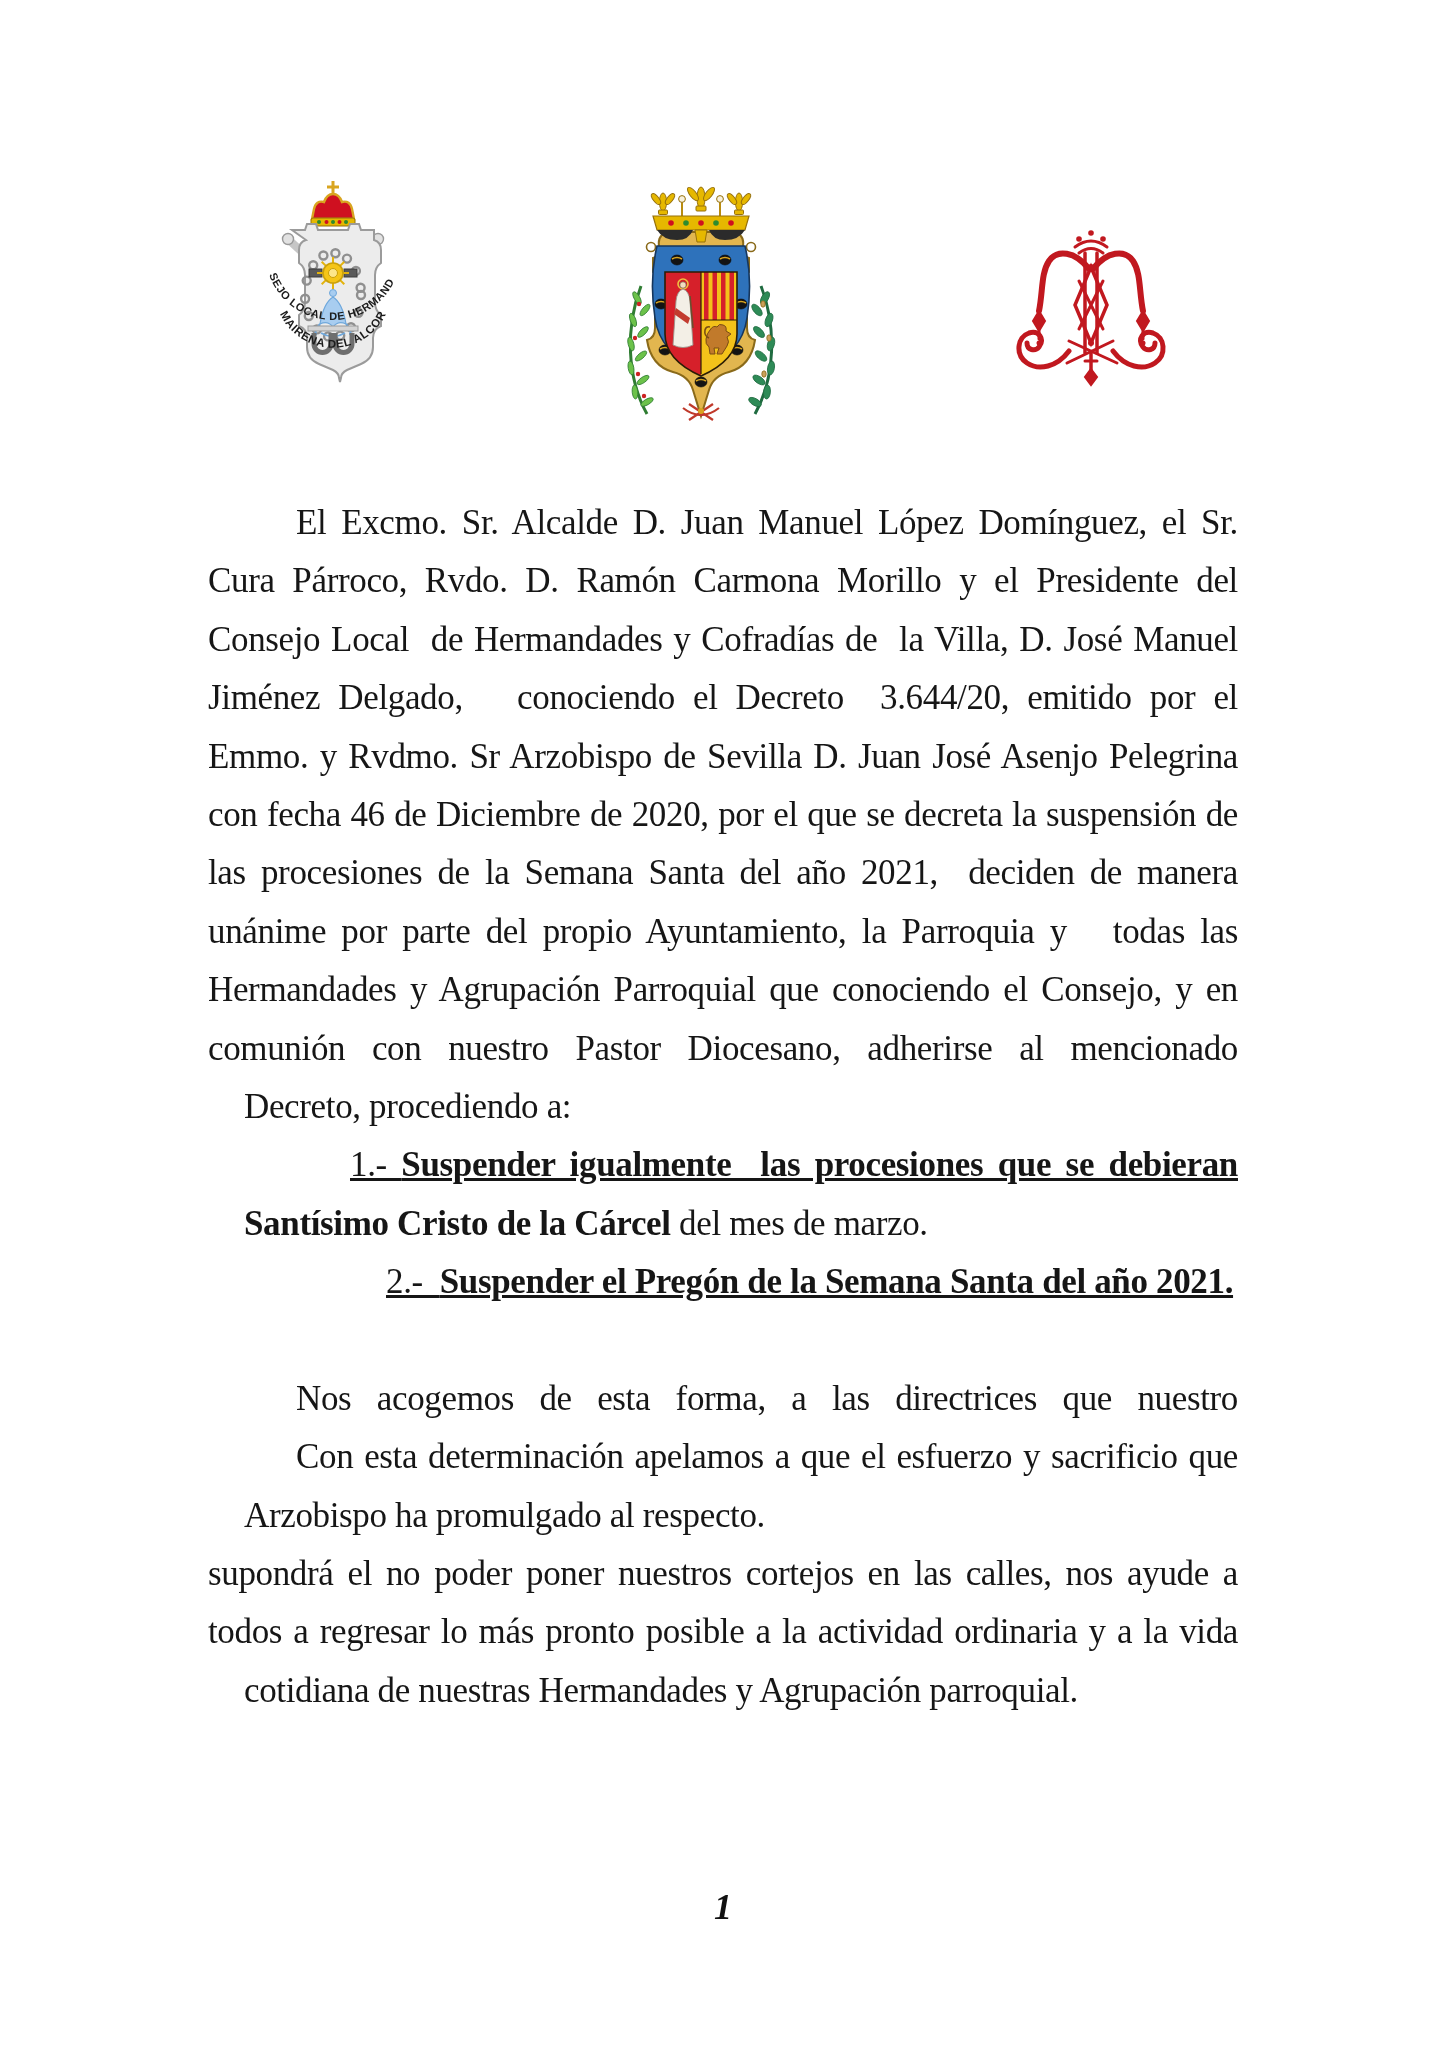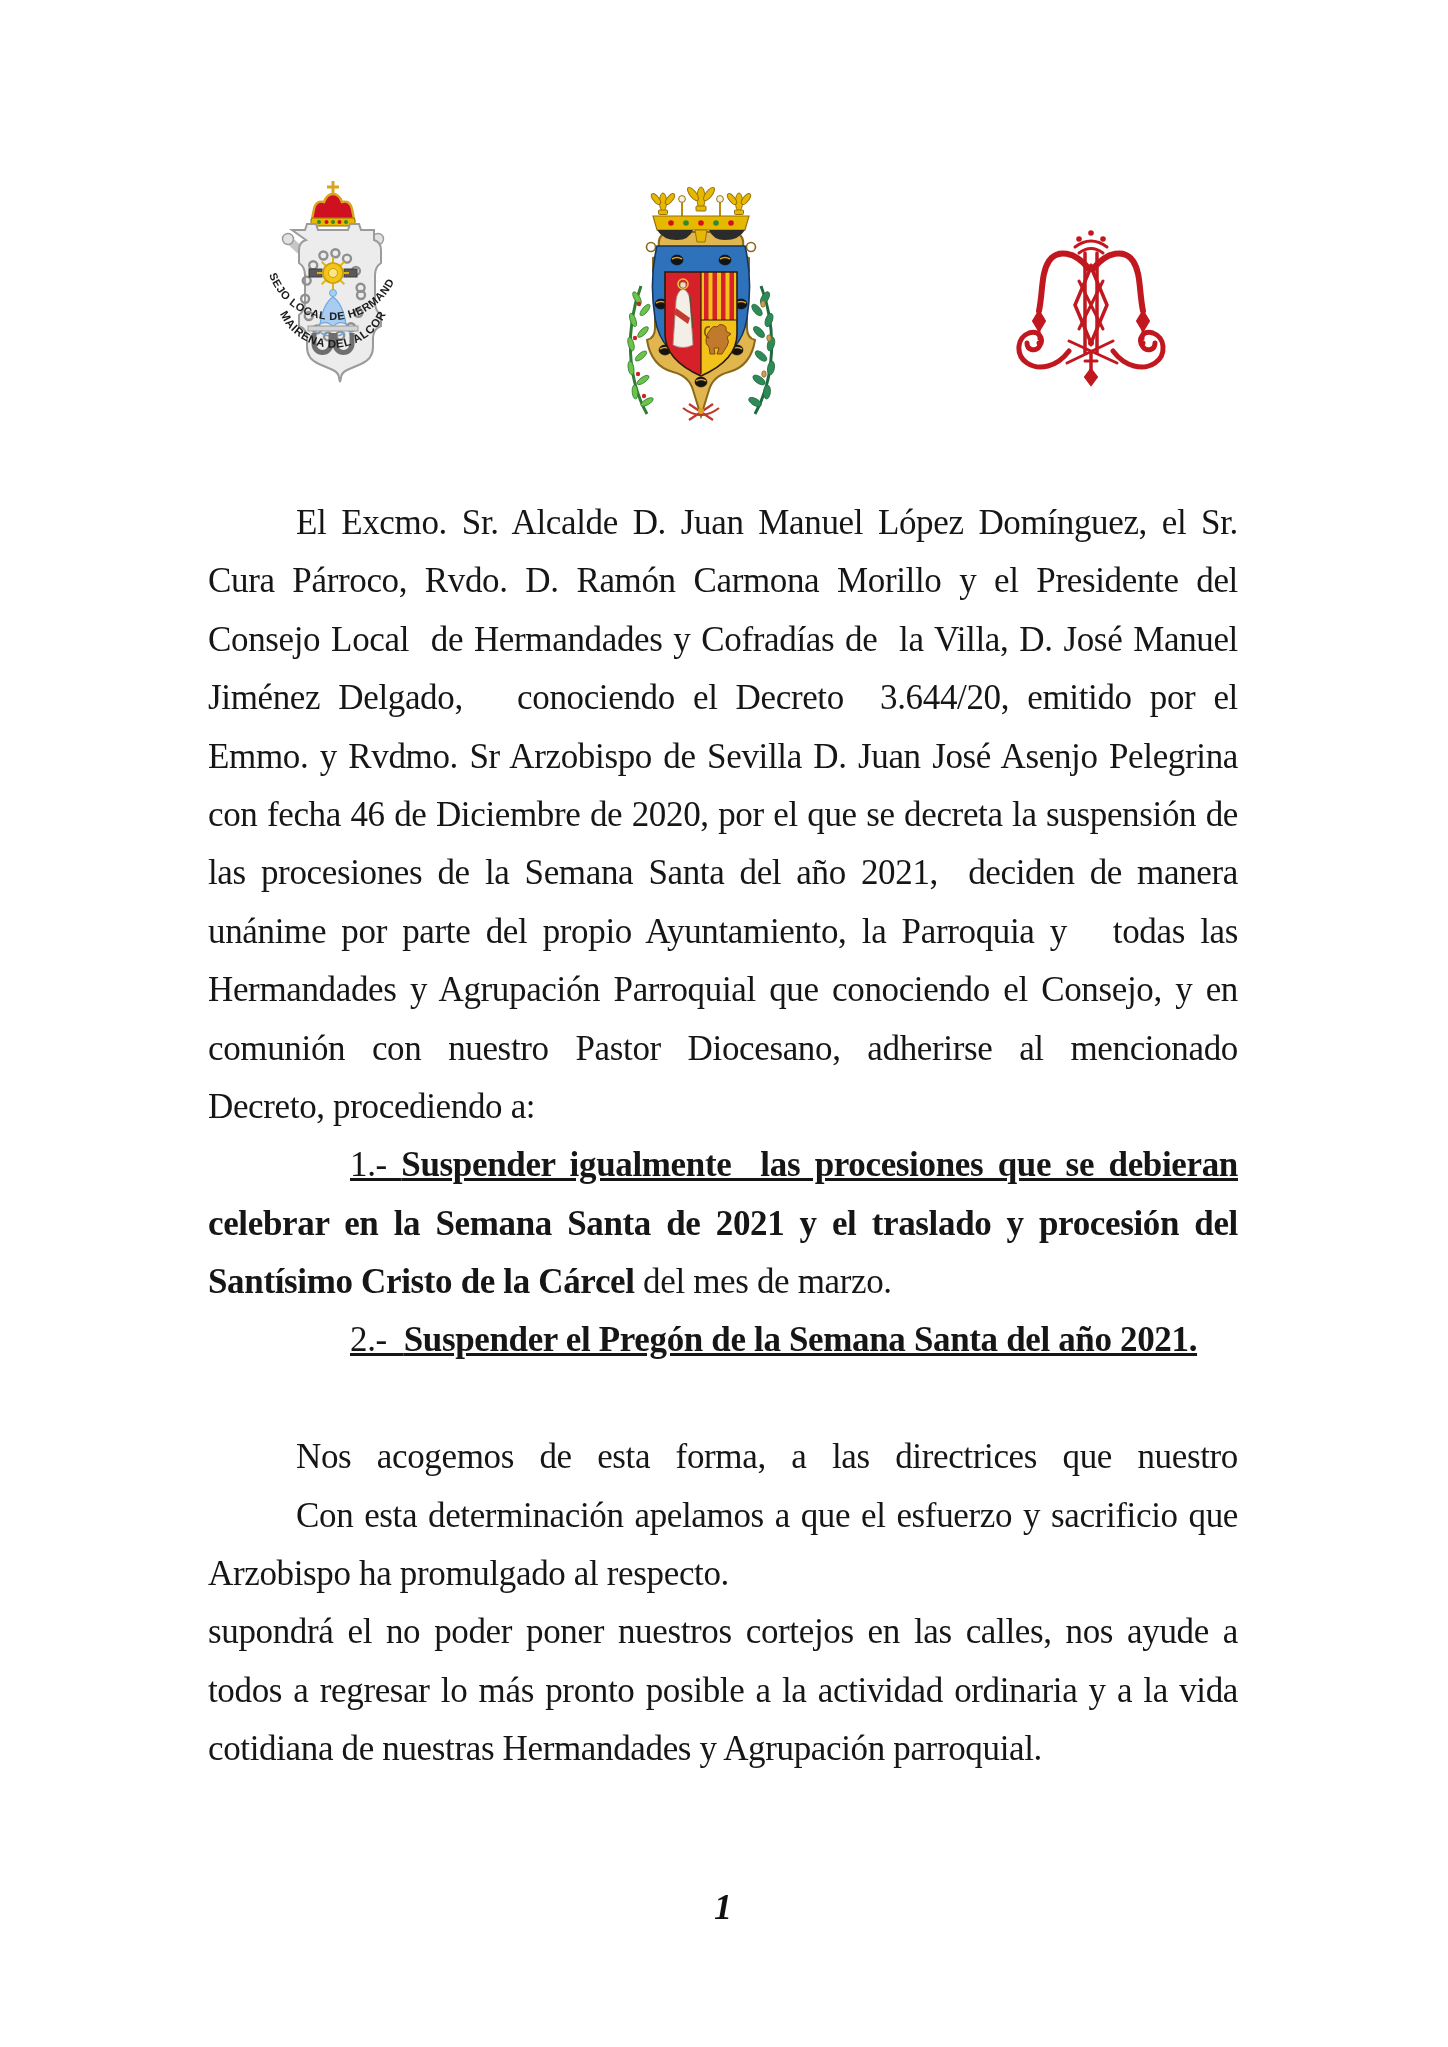--- a/index.html
+++ b/index.html
@@ -20,21 +20,21 @@
     position:absolute;left:208px;top:494px;width:1030px;
     font-size:35px;line-height:58.4px;letter-spacing:-0.35px;
   }
   .line{
     height:58.4px;
     text-align:justify;
     text-align-last:justify;
     word-spacing:-2px;
     overflow:visible;
   }
-  .line.plast{text-align-last:left;word-spacing:0;}
+  .line.plast{text-align-last:left;word-spacing:0;margin-left:36px;}
   .line.ind-normal{padding-left:88px;}
   .line.ind-deep{padding-left:142px;text-decoration:underline;}
   .line b{font-weight:bold;}
   .spacer{height:58.4px;}
 
   #page-number{
     position:absolute;left:208px;top:1886px;width:1030px;
     text-align:center;font-size:36px;font-weight:bold;font-style:italic;
     color:#111111;
   }
@@ -316,21 +316,20 @@
       <div class="line"><span>Consejo Local &nbsp;de Hermandades y Cofradías de &nbsp;la Villa, D. José Manuel</span></div>
       <div class="line"><span>Jiménez Delgado, &nbsp;&nbsp;conociendo el Decreto &nbsp;3.644/20, emitido por el</span></div>
       <div class="line"><span>Emmo. y Rvdmo. Sr Arzobispo de Sevilla D. Juan José Asenjo Pelegrina</span></div>
       <div class="line"><span>con fecha 46 de Diciembre de 2020, por el que se decreta la suspensión de</span></div>
       <div class="line"><span>las procesiones de la Semana Santa del año 2021, &nbsp;deciden de manera</span></div>
       <div class="line"><span>unánime por parte del propio Ayuntamiento, la Parroquia y &nbsp;&nbsp;todas las</span></div>
       <div class="line"><span>Hermandades y Agrupación Parroquial que conociendo el Consejo, y en</span></div>
       <div class="line"><span>comunión con nuestro Pastor Diocesano, adherirse al mencionado</span></div>
       <div class="line plast"><span>Decreto, procediendo a:</span></div>
       <div class="line ind-deep"><span>1.- </span><b>Suspender igualmente &nbsp;las procesiones que se debieran</b></div>
-      <div class="line"><b>celebrar en la Semana Santa de 2021 y el traslado y procesión del</b></div>
       <div class="line plast"><b>Santísimo Cristo de la Cárcel</b><span> del mes de marzo.</span></div>
       <div class="line ind-deep plast"><span>2.- &nbsp;</span><b>Suspender el Pregón de la Semana Santa del año 2021.</b></div>
       <div class="spacer"></div>
       <div class="line ind-normal"><span>Nos acogemos de esta forma, a las directrices que nuestro</span></div>
       <div class="line ind-normal"><span>Con esta determinación apelamos a que el esfuerzo y sacrificio que</span></div>
       <div class="line plast"><span>Arzobispo ha promulgado al respecto.</span></div>
       <div class="line"><span>supondrá el no poder poner nuestros cortejos en las calles, nos ayude a</span></div>
       <div class="line"><span>todos a regresar lo más pronto posible a la actividad ordinaria y a la vida</span></div>
       <div class="line plast"><span>cotidiana de nuestras Hermandades y Agrupación parroquial.</span></div>
     </div>

